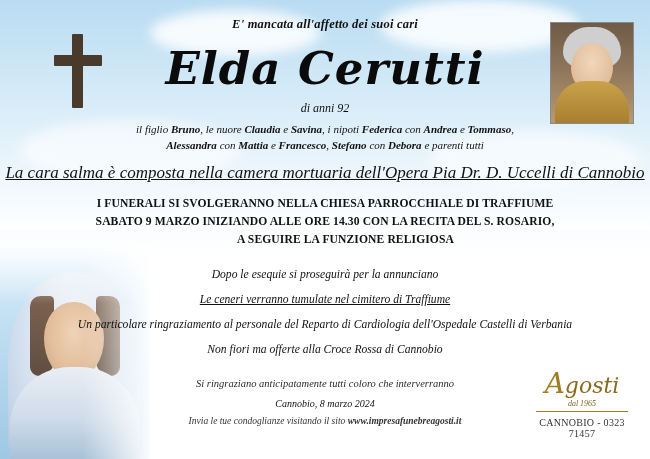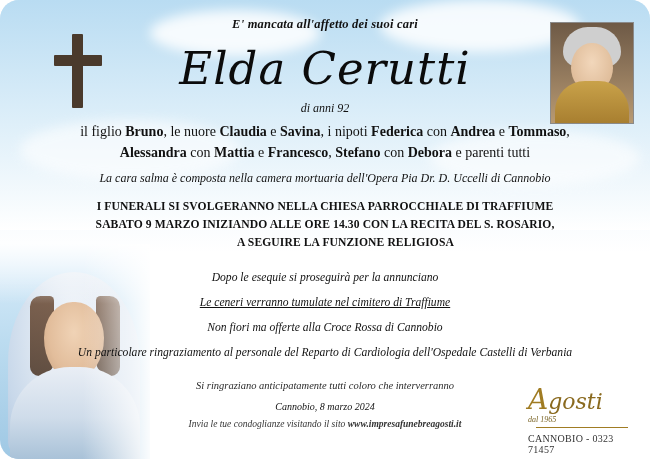--- a/index.html
+++ b/index.html
@@ -8,21 +8,20 @@
     background: #ffffff;
   }
   #card {
     position: relative;
     width: 650px;
     height: 459px;
     overflow: hidden;
     font-family: "Liberation Serif", serif;
     color: #111;
     background: linear-gradient(to bottom, #cfe6f5 0%, #e8f3fb 30%, #ffffff 55%, #ffffff 100%);
-    border-radius: 19px;
   }
   
   .cloud {
     position: absolute;
     border-radius: 50%;
     background: rgba(255,255,255,0.85);
     filter: blur(6px);
   }
   .sky-top {
     position: absolute;
@@ -134,46 +133,48 @@
     font-size: 12.5px;
     font-weight: bold;
     font-style: italic;
     letter-spacing: .2px;
   }
   .name {
     margin-top: 8px;
     font-family: "DejaVu Serif", serif;
     font-size: 45px;
     font-style: italic;
-    font-weight: normal;
+    font-weight: bold;
     letter-spacing: 1px;
     color: #0b0b0b;
     white-space: nowrap;
   }
   .age {
     margin-top: 4px;
     font-size: 12px;
     font-style: italic;
   }
   .announce {
     margin-top: 22px;
     font-size: 12.5px;
     font-style: italic;
   }
   .family {
     margin-top: 5px;
-    font-size: 14px;
+    font-size: 11px;
+    font-style: italic;
     padding: 0 60px;
     line-height: 1.5;
   }
   .family b { font-weight: bold; }
   .salma {
     margin-top: 8px;
-    font-size: 12px;
-    font-style: italic;
+    font-size: 17px;
+    font-style: italic;
+    text-decoration: underline;
   }
   .funeral {
     margin-top: 12px;
     font-size: 11.6px;
     font-weight: bold;
     line-height: 1.55;
     letter-spacing: .1px;
   }
   .after {
     margin-top: 14px;
@@ -195,22 +196,23 @@
   .web {
     margin-top: 6px;
     font-size: 9.5px;
     font-style: italic;
     color: #333;
   }
   .web .site { font-weight: bold; }
   
   .logo {
     position: absolute;
-    right: 14px; bottom: 4px;
+    right: 14px; bottom: 20px;
     width: 108px;
+    text-align: center;
   }
   .logo-mark {
     font-family: "DejaVu Serif", serif;
     font-size: 22px;
     font-style: italic;
     color: #8a6a1f;
     line-height: 1;
   }
   .logo-mark .cap {
     font-size: 28px;
@@ -270,22 +272,22 @@
     <div class="line family">il figlio <b>Bruno</b>, le nuore <b>Claudia</b> e <b>Savina</b>, i nipoti <b>Federica</b> con <b>Andrea</b> e <b>Tommaso</b>,</div>
     <div class="line family" style="margin-top:0;"><b>Alessandra</b> con <b>Mattia</b> e <b>Francesco</b>, <b>Stefano</b> con <b>Debora</b> e parenti tutti</div>
     <div class="line salma">La cara salma è composta nella camera mortuaria dell'Opera Pia Dr. D. Uccelli di Cannobio</div>
 
     <div class="line funeral">I FUNERALI SI SVOLGERANNO NELLA CHIESA PARROCCHIALE DI TRAFFIUME</div>
     <div class="line funeral" style="margin-top:0;">SABATO 9 MARZO INIZIANDO ALLE ORE 14.30 CON LA RECITA DEL S. ROSARIO,</div>
     <div class="line funeral" style="margin-top:0;margin-left:41px;">A SEGUIRE LA FUNZIONE RELIGIOSA</div>
 
     <div class="line after">Dopo le esequie si proseguirà per la annunciano</div>
     <div class="line after" style="margin-top:0;text-decoration:underline;">Le ceneri verranno tumulate nel cimitero di Traffiume</div>
+    <div class="line after" style="margin-top:0;">Un particolare ringraziamento al personale del Reparto di Cardiologia dell'Ospedale Castelli di Verbania</div>
     <div class="line after" style="margin-top:0;">Non fiori ma offerte alla Croce Rossa di Cannobio</div>
-    <div class="line after" style="margin-top:0;">Un particolare ringraziamento al personale del Reparto di Cardiologia dell'Ospedale Castelli di Verbania</div>
 
     <div class="line thanks-small">Si ringraziano anticipatamente tutti coloro che interverranno</div>
     <div class="line place-date">Cannobio, 8 marzo 2024</div>
     <div class="line web">
       <span>Invia le tue condoglianze visitando il sito </span><span class="site">www.impresafunebreagosti.it</span>
     </div>
   </div>
 
   <div class="logo">
     <div class="logo-mark"><span class="cap">A</span><span>gosti</span></div>

